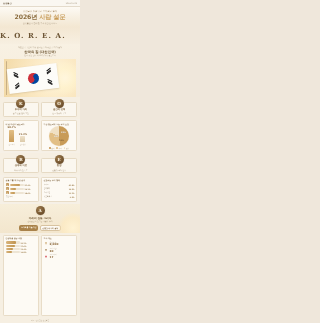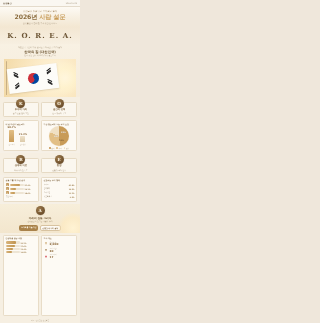--- a/index.html
+++ b/index.html
@@ -45,21 +45,21 @@
     color:#8a6a3a;line-height:1.05;
     text-shadow:0 .3px 0 rgba(255,255,255,.8);
   }
   .hero-title .accent{color:#c79a55;}
   .hero-sub{
     font-size:2px;color:#a7967c;margin-top:1.4px;letter-spacing:.03px;
   }
 
   
   .wordmark{
-    text-align:center;
+    text-align:left;
     padding:4px 0 4px;
     background:linear-gradient(180deg,#f3e7d2 0%,#f7efe1 100%);
   }
   .wordmark .letters{
     font-size:7px;font-weight:700;letter-spacing:1.1px;
     color:#6d5636;font-family:"DejaVu Serif","Liberation Serif",serif;
   }
 
   
   .flagblock{

